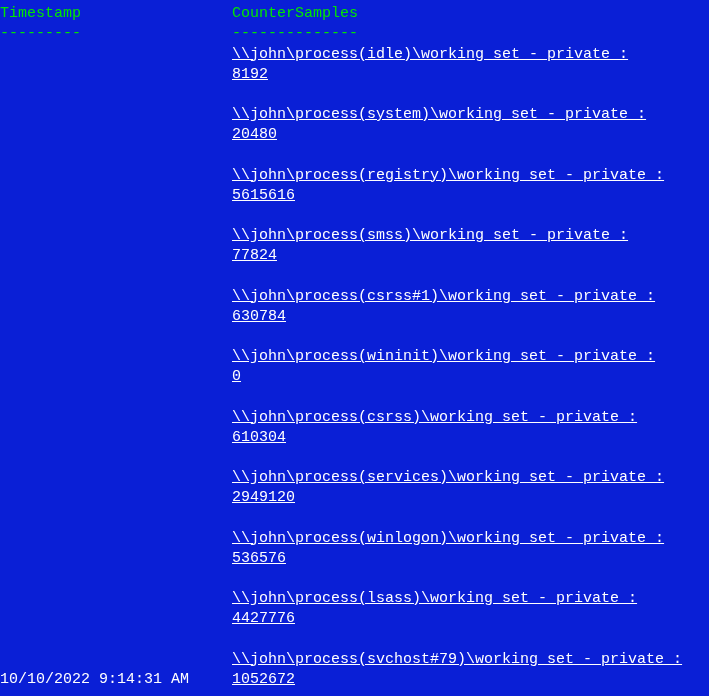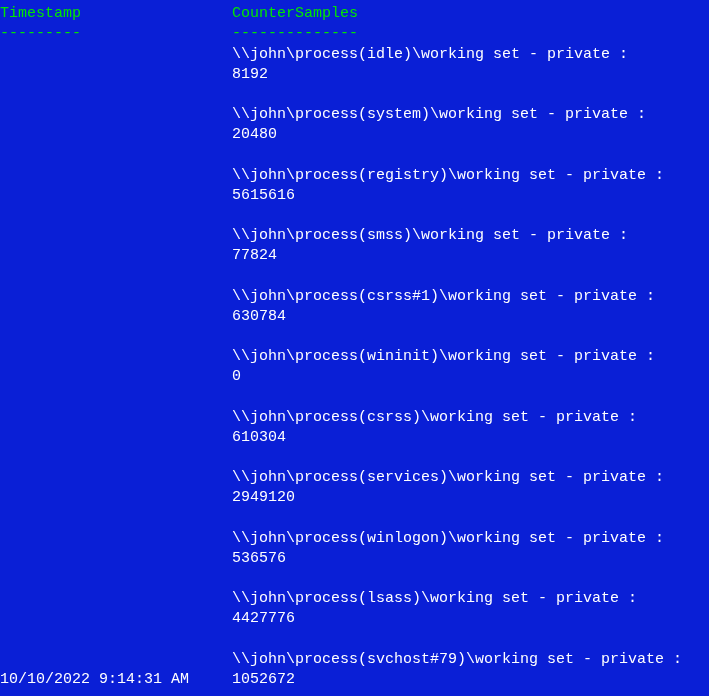--- a/index.html
+++ b/index.html
@@ -11,21 +11,21 @@
       color: #ffffff;
       width: 709px;
       height: 696px;
       overflow: hidden;
       padding-top: 4px;
     }
     .row { display: flex; align-items: flex-end; }
     .col-ts { width: 232px; flex-shrink: 0; white-space: pre; }
     .col-cs { flex: 1; white-space: pre-wrap; word-break: break-word; }
     .hdr { color: #00e700; }
-    .samples { display: block; }
+    .samples { display: block; text-decoration: underline; }
     .sample { margin-bottom: 20px; }
     .sample:last-child { margin-bottom: 0; }
   </style>
 </head>
 <body>
 
 <div class="row">
   <div class="col-ts hdr">Timestamp</div>
   <div class="col-cs hdr">CounterSamples</div>
 </div>

